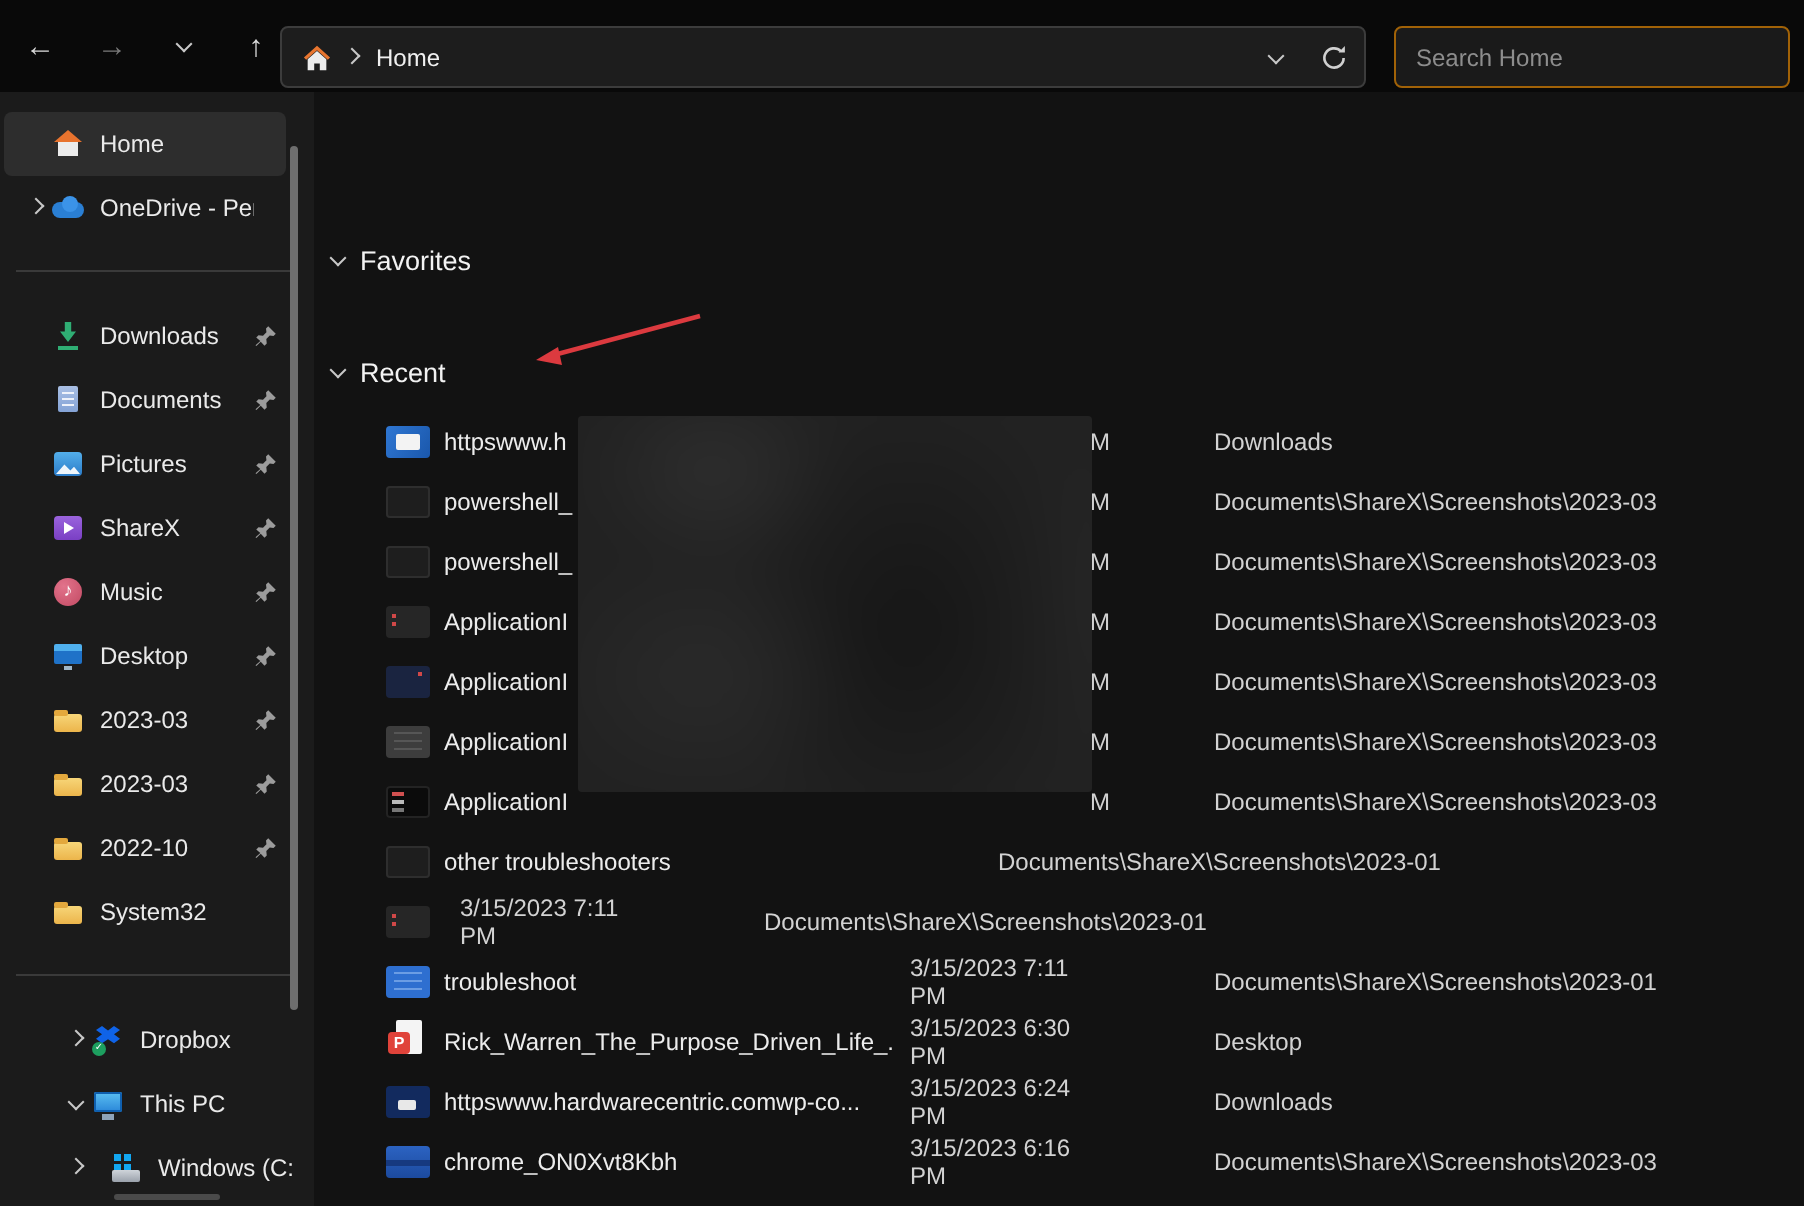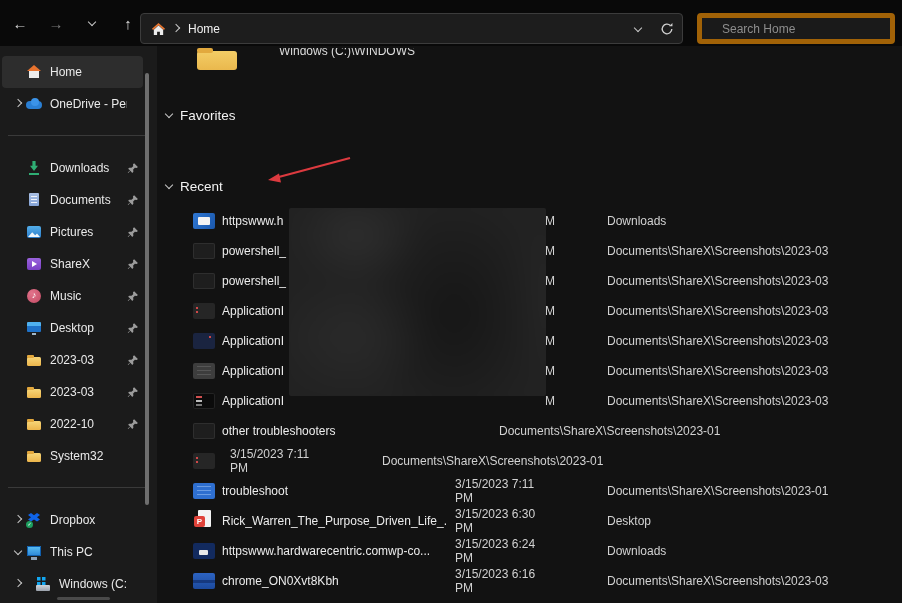--- a/index.html
+++ b/index.html
@@ -18,31 +18,31 @@
   .chev.right{visibility:visible}.chev.right::before{transform:rotate(-45deg);}
   .chev.down{visibility:visible}.chev.down::before{transform:rotate(45deg);}
   .chev.lone{visibility:visible;}
 
   .addressbar{position:absolute;left:140px;top:13px;width:543px;height:31px;background:#1d1d1d;
               border:1px solid #3c3c3c;border-radius:4px;box-sizing:border-box;
               display:flex;align-items:center;padding:0 8px 0 10px;}
   .addr-label{margin-left:6px;color:#f0f0f0;}
   .addr-right{margin-left:auto;display:flex;align-items:center;gap:16px;}
   .searchbox{position:absolute;left:697px;top:13px;width:198px;height:31px;background:#1a1a1a;
-             border:5px solid #a16207;border-radius:4px;box-sizing:border-box;
-             display:flex;align-items:center;padding:0 18px;}
+             border:1px solid #a16207;border-radius:4px;box-sizing:border-box;
+             display:flex;align-items:center;padding:0 8px;}
   .searchbox input{background:transparent;border:0;outline:0;color:#cfcfcf;width:100%;
                    font-family:"Liberation Sans",sans-serif;font-size:12px;}
   .searchbox input::placeholder{color:#8d8d8d;}
 
   
   .sidebar{position:absolute;left:0;top:46px;width:157px;bottom:0;background:#1b1b1b;}
   ul{list-style:none;margin:0;padding:0;}
   .side-group{position:absolute;left:0;width:145px;}
-  .g-top{top:10px;} .g-pin{top:106px;} .g-bottom{top:458px;}
+  .g-top{top:10px;} .g-pin{top:106px;} .g-bottom{top:458px;padding-left:20px;}
   .side-item{height:32px;display:flex;align-items:center;padding-left:10px;margin-left:2px;
              width:141px;box-sizing:border-box;border-radius:4px;}
   .side-item.selected{background:#2d2d2d;}
   .side-item .chev{margin-right:2px;}
   .s-label{flex:1;white-space:nowrap;overflow:hidden;color:#eaeaea;}
   .pin{flex:0 0 12px;margin-left:auto;margin-right:4px;height:12px;}
   .divider{position:absolute;left:8px;width:137px;height:1px;background:#3a3a3a;}
   .d1{top:89px;} .d2{top:441px;}
   .v-scroll{position:absolute;left:145px;top:27px;width:4px;height:432px;border-radius:2px;background:#6e6e6e;}
   .h-scroll{position:absolute;left:57px;top:551px;width:53px;height:3px;border-radius:2px;background:#4a4a4a;}
@@ -97,21 +97,21 @@
   .main{position:absolute;left:157px;top:46px;right:0;bottom:0;background:#121212;}
   .tile{position:absolute;left:36px;top:0;width:320px;height:28px;}
   .tile-folder{position:absolute;left:4px;top:5px;width:40px;height:19px;border-radius:3px;
                background:linear-gradient(#f3cd66,#eab84d);}
   .tile-folder::before{content:"";position:absolute;left:0;top:-3px;width:16px;height:5px;border-radius:2px;background:#e2a93e;}
   .tile-label-clip{position:absolute;left:86px;top:2px;height:12px;overflow:hidden;}
   .tile-label-clip span{display:block;margin-top:-4px;color:#dcdcdc;}
 
   .sec-header{position:absolute;left:6px;height:18px;display:flex;align-items:center;gap:5px;
               font-size:13.5px;color:#f2f2f2;}
-  .fav-h{top:60px;} .rec-h{top:131px;}
+  .fav-h{top:75px;} .rec-h{top:131px;}
   .empty-msg{position:absolute;left:83px;right:0;top:100px;text-align:center;color:#f0f0f0;}
 
   .file-list{position:absolute;left:36px;top:160px;right:0;}
   .file-row{height:30px;display:flex;align-items:center;}
   .fname{width:225px;white-space:nowrap;overflow:hidden;color:#ececec;}
   .fdate{width:100px;margin-left:8px;color:#d2d2d2;}
   .floc{margin-left:52px;color:#d2d2d2;white-space:nowrap;}
   .file-row.remnant .fdate{text-align:right;}
 
   
@@ -351,26 +351,20 @@
             </svg>
     </span>
   </li>
       </ul>
     <div class="v-scroll"></div>
     <div class="h-scroll"></div>
   </div>
 
   <div class="main">
 
-    <div class="tile">
-      <div class="tile-folder"></div>
-      <div class="tile-label-clip">
-          <span>Windows (C:)\WINDOWS</span>
-        </div>
-    </div>
 
     <div class="sec-header fav-h">
       <span class="chev down lone"></span>
       <span>Favorites</span>
     </div>
 
     <div class="sec-header rec-h">
       <span class="chev down lone"></span>
       <span>Recent</span>
     </div>

